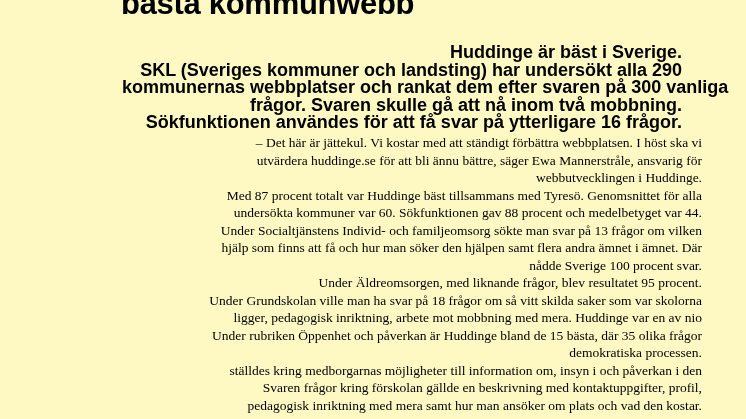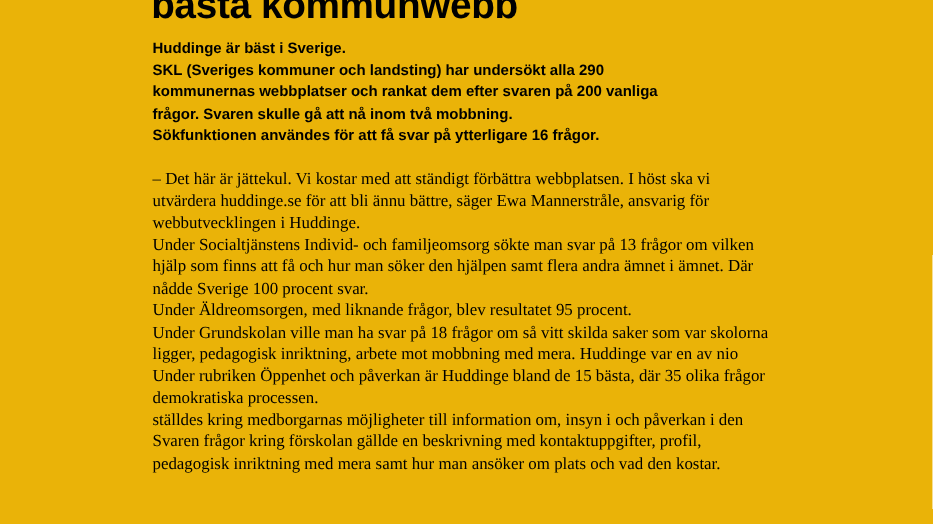--- a/index.html
+++ b/index.html
@@ -4,45 +4,46 @@
 <style>
   html, body {
     margin: 0;
     padding: 0;
     background: #ffffff;
   }
   .page {
     position: relative;
     width: 746px;
     height: 419px;
-    background: #eab308;
+    background: #fef9c3;
     overflow: hidden;
     color: #000000;
+    text-align: right;
   }
   .doc-title {
     position: absolute;
     left: 121px;
     top: -12px;
     margin: 0;
     font-family: "Liberation Sans", "DejaVu Sans", sans-serif;
     font-weight: bold;
     font-size: 31px;
     line-height: 31px;
     letter-spacing: -0.3px;
     white-space: nowrap;
     color: #000000;
   }
   .lead {
     position: absolute;
     left: 122px;
-    top: 30px;
+    top: 44px;
     width: 560px;
     font-family: "Liberation Sans", "DejaVu Sans", sans-serif;
     font-weight: bold;
-    font-size: 12px;
+    font-size: 18px;
     color: #000000;
   }
   .body-text {
     position: absolute;
     left: 122px;
     top: 134px;
     width: 580px;
     font-family: "Liberation Serif", "DejaVu Serif", serif;
     font-weight: normal;
     font-size: 13.5px;
@@ -57,29 +58,31 @@
 </style>
 </head>
 <body>
 
 <div class="page">
   <h1 class="doc-title">bästa kommunwebb</h1>
 
   <div class="lead">
       <div class="line">Huddinge är bäst i Sverige.</div>
       <div class="line">SKL (Sveriges kommuner och landsting) har undersökt alla 290</div>
-      <div class="line">kommunernas webbplatser och rankat dem efter svaren på 200 vanliga</div>
+      <div class="line">kommunernas webbplatser och rankat dem efter svaren på 300 vanliga</div>
       <div class="line">frågor. Svaren skulle gå att nå inom två mobbning.</div>
       <div class="line">Sökfunktionen användes för att få svar på ytterligare 16 frågor.</div>
     </div>
 
   <div class="body-text">
       <div class="line">– Det här är jättekul. Vi kostar med att ständigt förbättra webbplatsen. I höst ska vi</div>
       <div class="line">utvärdera huddinge.se för att bli ännu bättre, säger Ewa Mannerstråle, ansvarig för</div>
       <div class="line">webbutvecklingen i Huddinge.</div>
+      <div class="line">Med 87 procent totalt var Huddinge bäst tillsammans med Tyresö. Genomsnittet för alla</div>
+      <div class="line">undersökta kommuner var 60. Sökfunktionen gav 88 procent och medelbetyget var 44.</div>
       <div class="line">Under Socialtjänstens Individ- och familjeomsorg sökte man svar på 13 frågor om vilken</div>
       <div class="line">hjälp som finns att få och hur man söker den hjälpen samt flera andra ämnet i ämnet. Där</div>
       <div class="line">nådde Sverige 100 procent svar.</div>
       <div class="line">Under Äldreomsorgen, med liknande frågor, blev resultatet 95 procent.</div>
       <div class="line">Under Grundskolan ville man ha svar på 18 frågor om så vitt skilda saker som var skolorna</div>
       <div class="line">ligger, pedagogisk inriktning, arbete mot mobbning med mera. Huddinge var en av nio</div>
       <div class="line">Under rubriken Öppenhet och påverkan är Huddinge bland de 15 bästa, där 35 olika frågor</div>
       <div class="line">demokratiska processen.</div>
       <div class="line">ställdes kring medborgarnas möjligheter till information om, insyn i och påverkan i den</div>
       <div class="line">Svaren frågor kring förskolan gällde en beskrivning med kontaktuppgifter, profil,</div>

